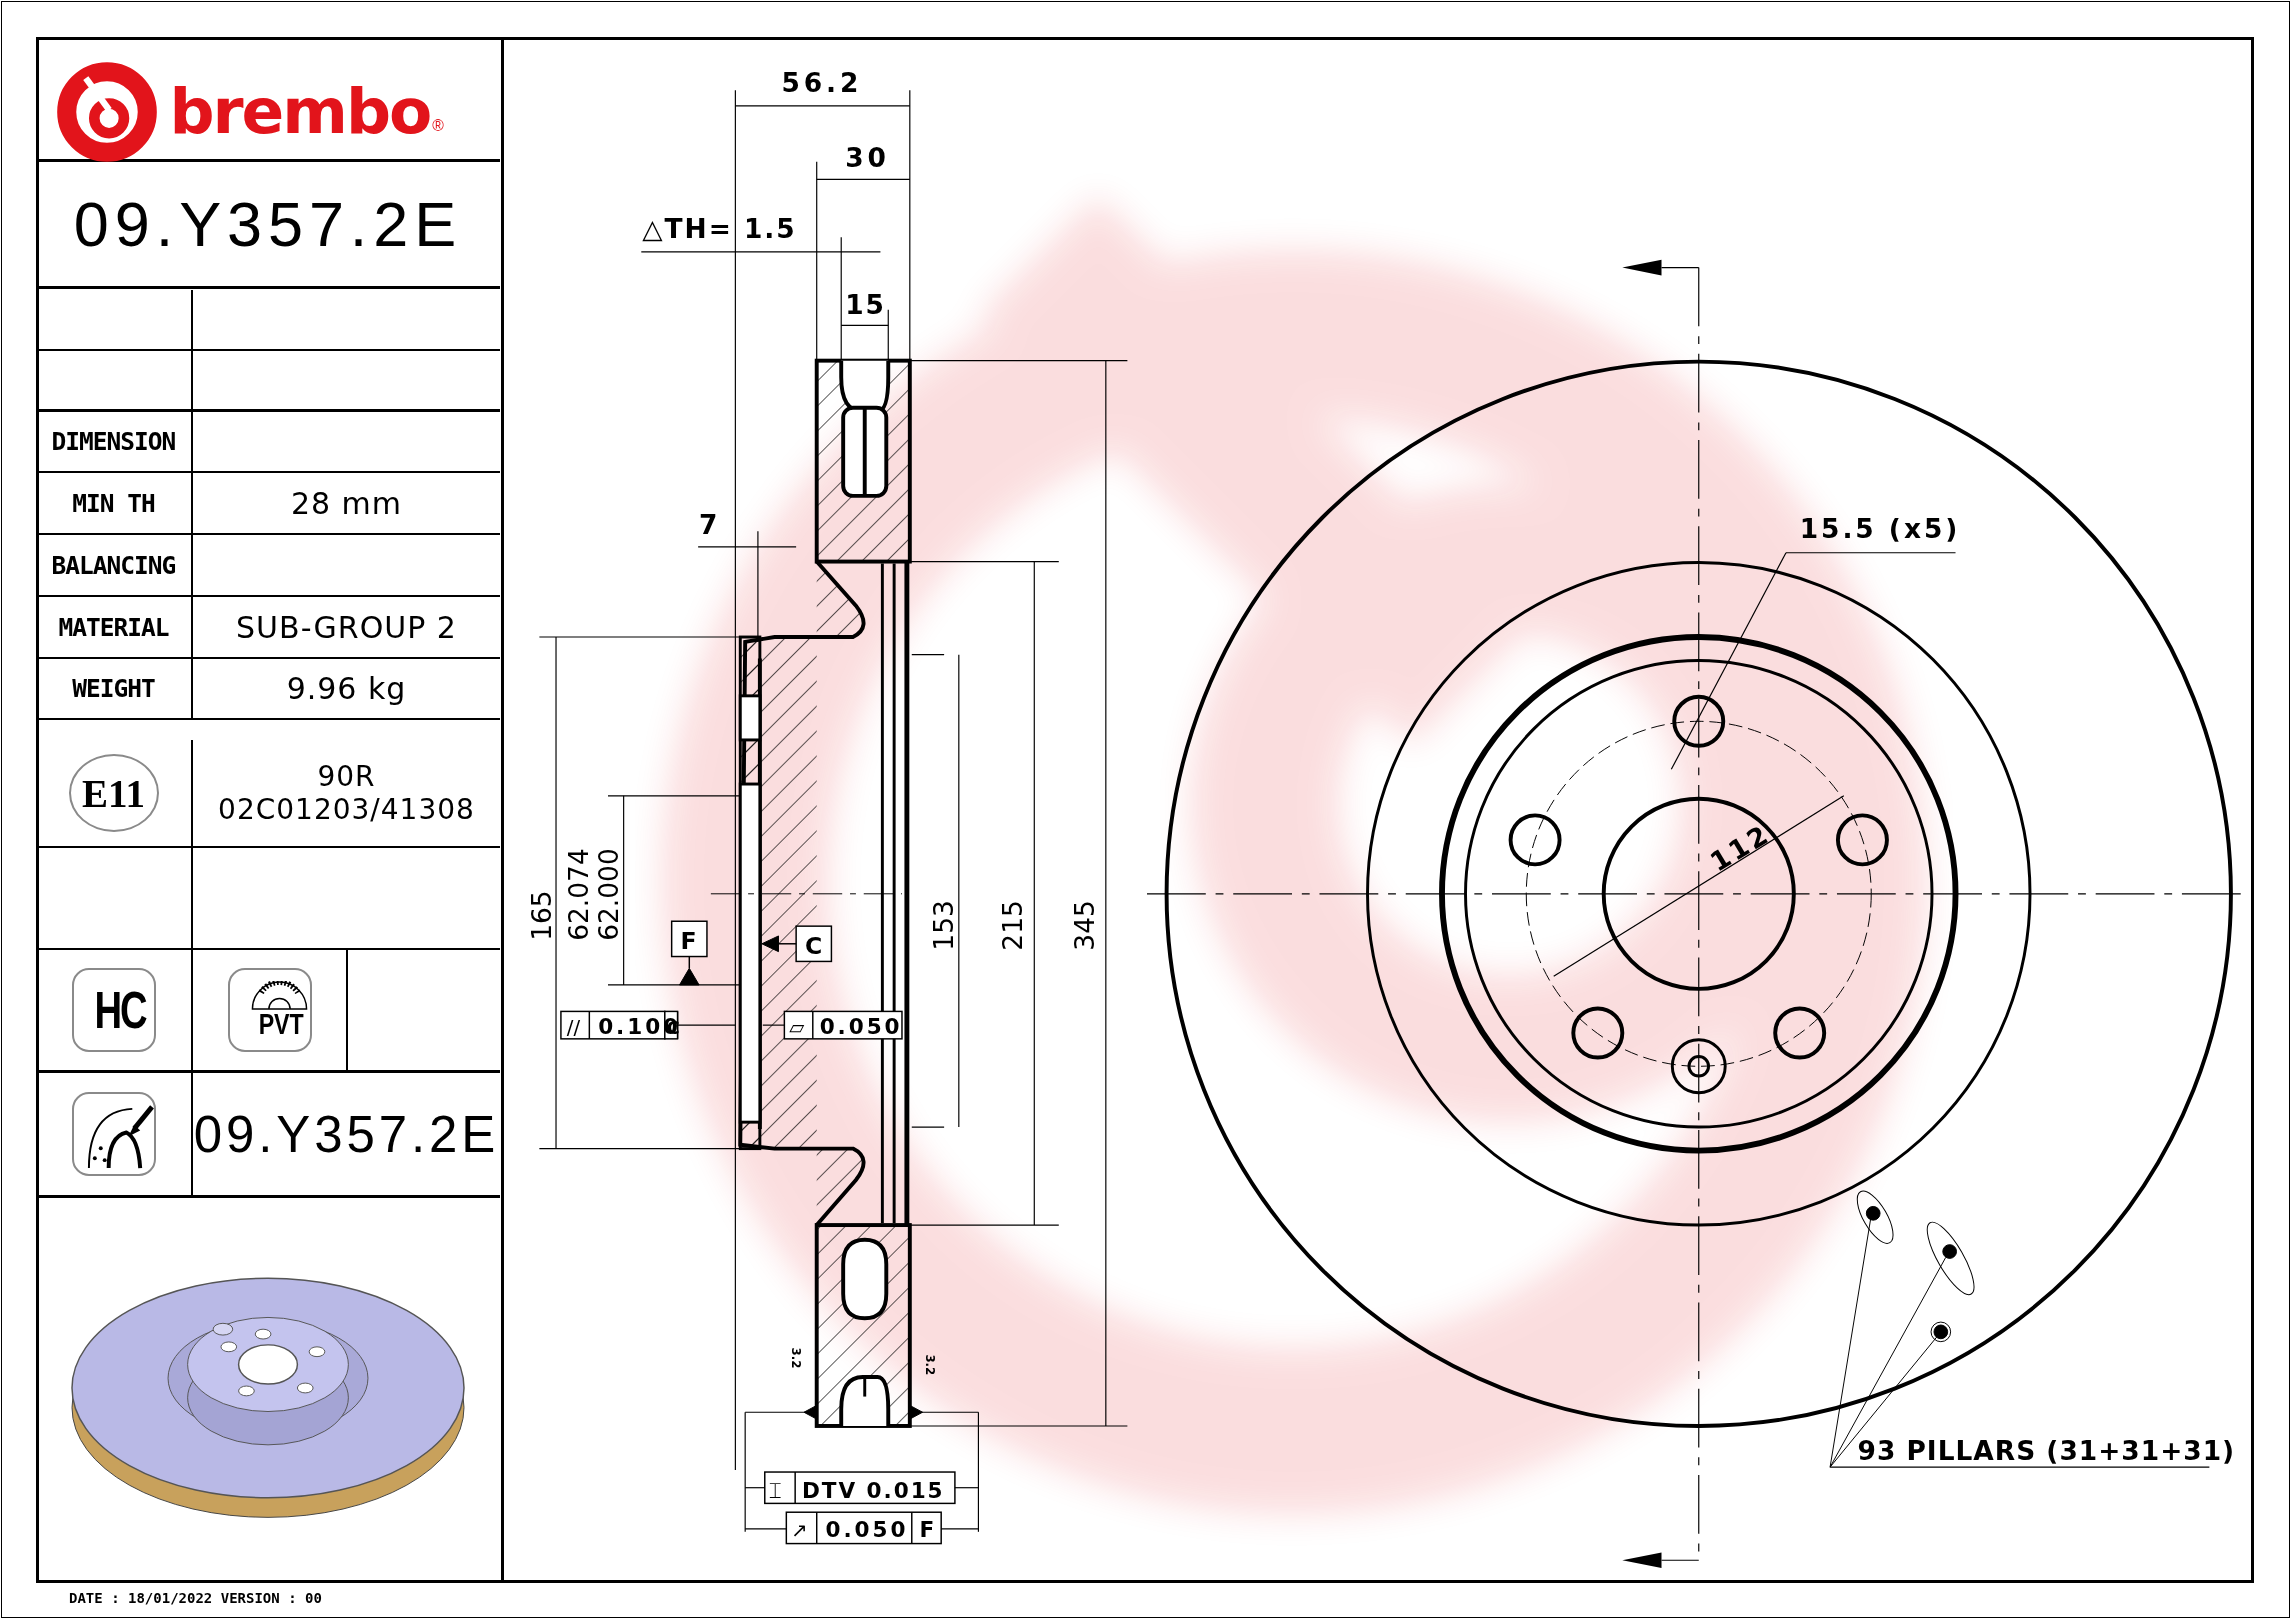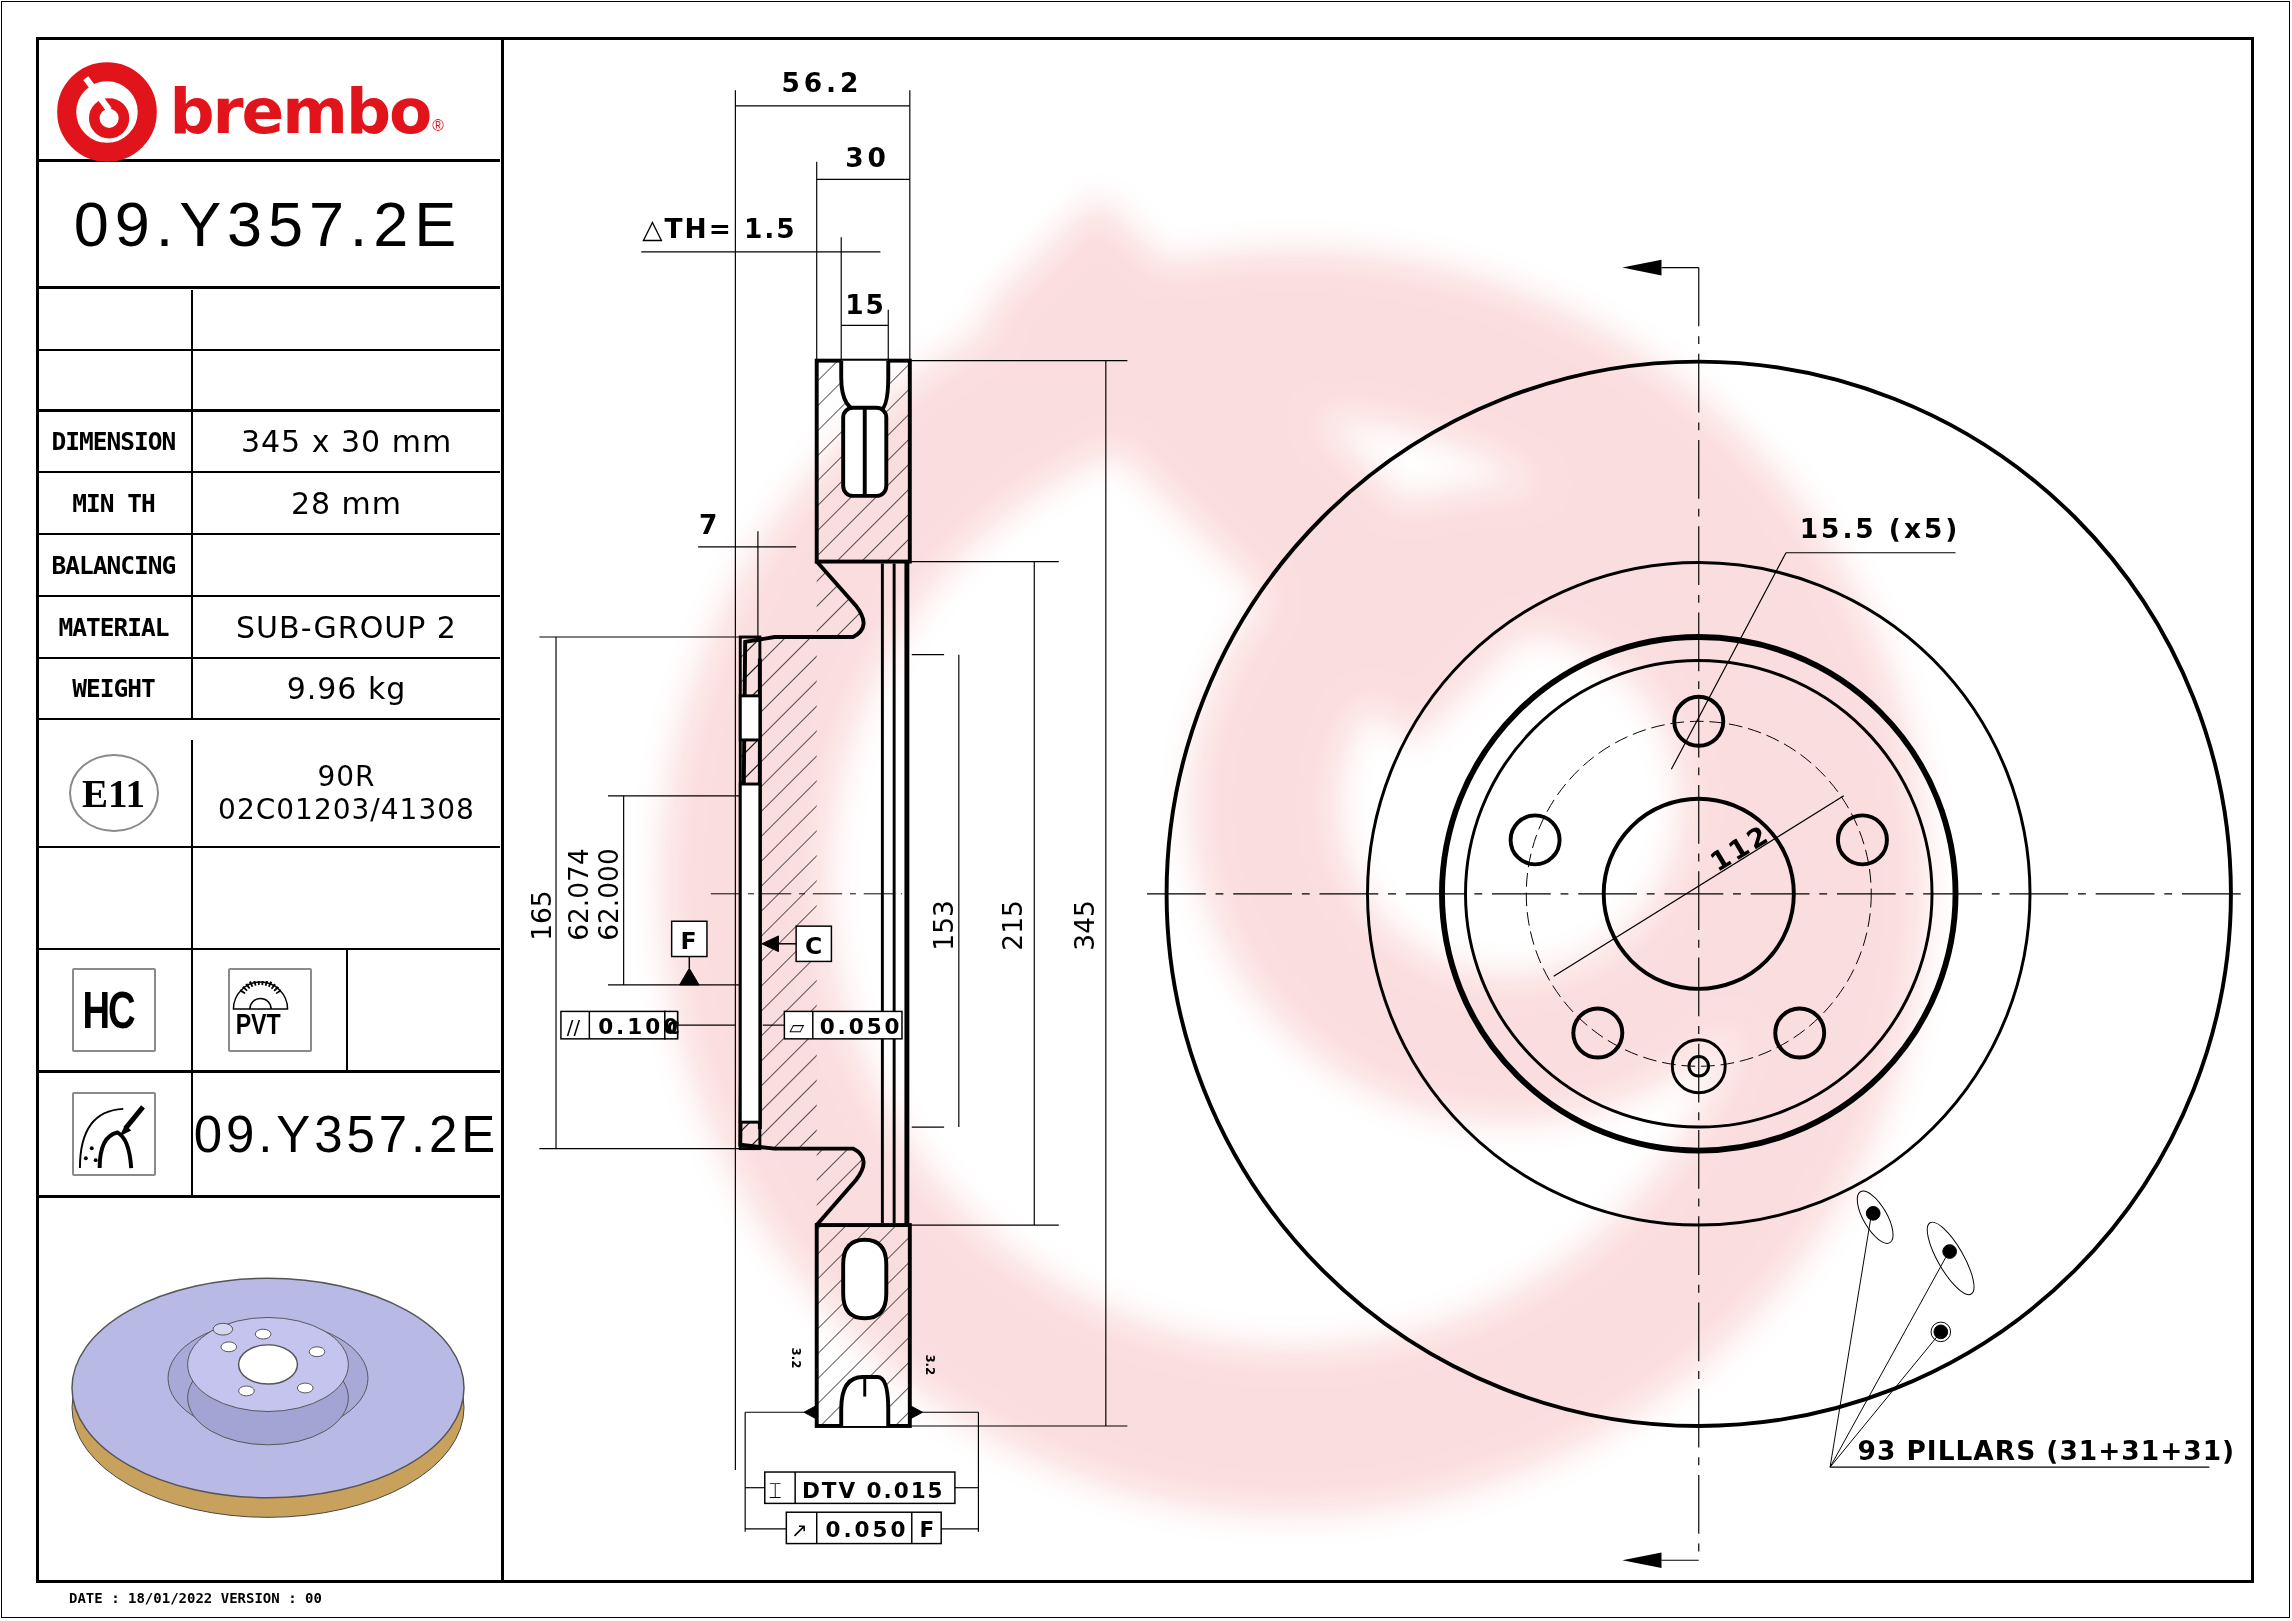--- a/index.html
+++ b/index.html
@@ -7,21 +7,21 @@
   .outer{position:absolute;left:1px;top:1px;width:2289px;height:1617px;border:1px solid #000;box-sizing:border-box;}
   .frame{position:absolute;left:36px;top:37px;width:2218px;height:1546px;border:3.9px solid #000;box-sizing:border-box;}
   .side{position:absolute;left:36px;top:37px;width:468px;height:1546px;border-right:3.9px solid #000;box-sizing:border-box;}
   .row{position:absolute;left:0;width:464px;border-bottom:2px solid #000;box-sizing:border-box;}
   .row.thick{border-bottom:3.9px solid #000;}
   .cellL{position:absolute;left:0;top:0;bottom:0;width:157px;border-right:2px solid #000;display:flex;align-items:center;justify-content:center;box-sizing:border-box;}
   .cellR{position:absolute;left:157px;top:0;bottom:0;right:0;display:flex;align-items:center;justify-content:center;flex-direction:column;}
   .lbl{font-family:"DejaVu Sans Mono","Liberation Mono",monospace;font-weight:bold;font-size:24.5px;letter-spacing:-1px;}
   .val{font-family:"DejaVu Sans","Liberation Sans",sans-serif;font-size:30px;letter-spacing:1px;}
   .pn{font-family:"Liberation Sans",sans-serif;font-size:63px;letter-spacing:5.9px;}
-  .iconbox{width:84px;height:84px;border:2.9px solid #8a8a8a;border-radius:2px;display:flex;align-items:flex-start;justify-content:center;flex-direction:column;box-sizing:border-box;background:#fff;}
+  .iconbox{width:84px;height:84px;border:2.9px solid #8a8a8a;border-radius:17px;display:flex;align-items:flex-end;justify-content:center;flex-direction:column;box-sizing:border-box;background:#fff;}
   .footer{position:absolute;left:69px;top:1590px;font-family:"DejaVu Sans Mono",monospace;font-weight:bold;font-size:14px;}
   svg text{font-family:"DejaVu Sans","Liberation Sans",sans-serif;}
   .drawing{position:absolute;left:0;top:0;}
 </style>
 </head>
 <body>
 
 <div class="outer"></div>
 <div class="frame"></div>
 
@@ -228,23 +228,20 @@
   <div class="row" style="top:253px;height:61px;">
       <div class="cellL"></div>
     </div>
   <div class="row thick" style="top:314px;height:61px;">
       <div class="cellL"></div>
     </div>
   <div class="row" style="top:374px;height:62px;">
     <div class="cellL">
         <span class="lbl">DIMENSION</span>
       </div>
-    <div class="cellR">
-        <span class="val">345 x 30 mm</span>
-      </div>
   </div>
   <div class="row" style="top:436px;height:62px;">
     <div class="cellL">
         <span class="lbl">MIN TH</span>
       </div>
     <div class="cellR">
         <span class="val">28 mm</span>
       </div>
   </div>
   <div class="row" style="top:498px;height:62px;">

